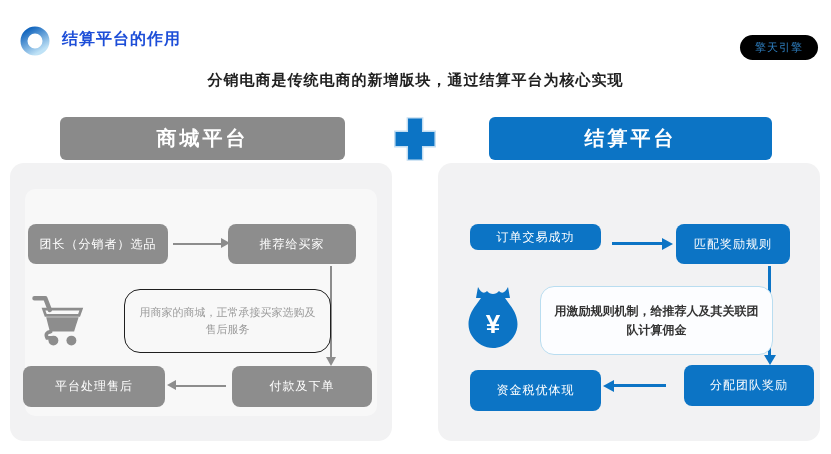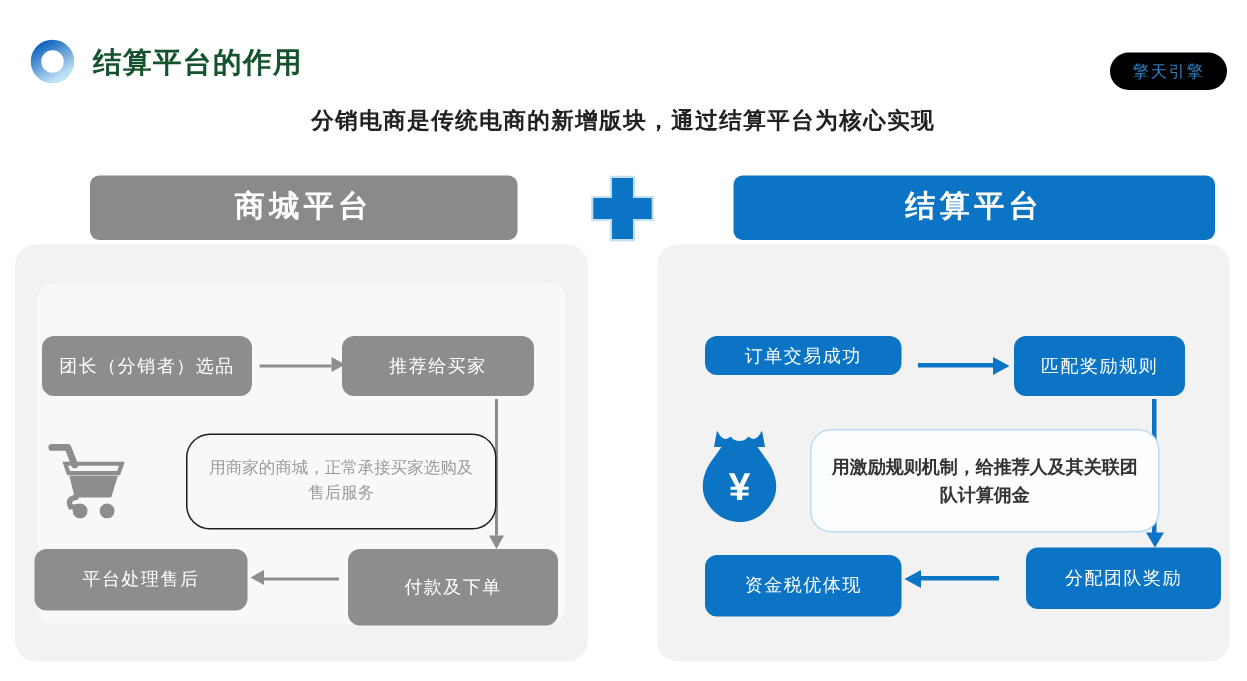--- a/index.html
+++ b/index.html
@@ -1,44 +1,44 @@
 <!DOCTYPE html>
 <html><head>
 <meta charset="utf-8">
 <style>
   html,body{margin:0;padding:0;background:#ffffff;font-family:"Liberation Sans","DejaVu Sans",sans-serif;}
   .slide{position:relative;width:831px;height:454px;background:#fff;overflow:hidden;}
 
   
   .ring{position:absolute;left:20px;top:26px;width:30px;height:30px;}
-  .page-title{position:absolute;left:62px;top:29px;margin:0;font-size:19px;font-weight:bold;color:#14532d;letter-spacing:1px;}
+  .page-title{position:absolute;left:62px;top:29px;margin:0;font-size:16px;font-weight:bold;color:#1d4ed8;letter-spacing:1px;}
   .badge{position:absolute;right:13px;top:35px;background:#000000;color:#2f80c3;font-size:11px;padding:5px 15px;border-radius:13px;letter-spacing:1px;}
   .subtitle{position:absolute;left:0;top:71px;width:100%;text-align:center;font-size:15px;font-weight:600;color:#212121;letter-spacing:1px;}
 
   
   .panel-hdr{position:absolute;height:43px;line-height:43px;text-align:center;color:#fff;font-size:20px;font-weight:600;letter-spacing:3px;border-radius:6px;z-index:2;}
   .l-hdr{left:60px;top:117px;width:285px;background:#8a8a8a;}
-  .r-hdr{left:489px;top:117px;width:321px;background:#0c74c5;}
+  .r-hdr{left:489px;top:117px;width:283px;background:#0c74c5;}
 
   
   .panel{position:absolute;top:163px;width:382px;height:278px;background:#f2f2f3;border-radius:14px;z-index:1;}
   .l-panel{left:10px;}
   .r-panel{left:438px;}
   .l-inner{position:absolute;left:25px;top:189px;width:352px;height:227px;background:rgba(255,255,255,0.45);border-radius:10px;z-index:1;}
 
   .plus{position:absolute;left:391px;top:114px;width:48px;height:50px;z-index:2;}
 
   
   .node{position:absolute;display:flex;align-items:center;justify-content:center;color:#fff;font-size:12px;letter-spacing:1px;border-radius:8px;z-index:3;text-align:center;}
   .g-node{background:#8d8d8d;}
   .b-node{background:#0c74c5;}
 
   .n-l1{left:28px;top:224px;width:140px;height:40px;}
   .n-l2{left:228px;top:224px;width:128px;height:40px;}
-  .n-l3{left:232px;top:366px;width:140px;height:51px;}
+  .n-l3{left:232px;top:366px;width:140px;height:41px;}
   .n-l4{left:23px;top:366px;width:142px;height:41px;font-family:Liberation Serif, serif;}
 
   .n-r1{left:470px;top:224px;width:131px;height:26px;}
   .n-r2{left:676px;top:224px;width:114px;height:40px;}
   .n-r3{left:684px;top:365px;width:130px;height:41px;}
   .n-r4{left:470px;top:370px;width:131px;height:41px;}
 
   
   .note{position:absolute;display:flex;align-items:center;justify-content:center;text-align:center;z-index:3;box-sizing:border-box;margin-left:11px;}
   .l-note{left:113px;top:289px;width:207px;height:64px;border:1.5px solid #1f1f1f;border-radius:16px;color:#9b9b9b;font-size:11px;line-height:17px;padding:4px 14px;background:transparent;}

